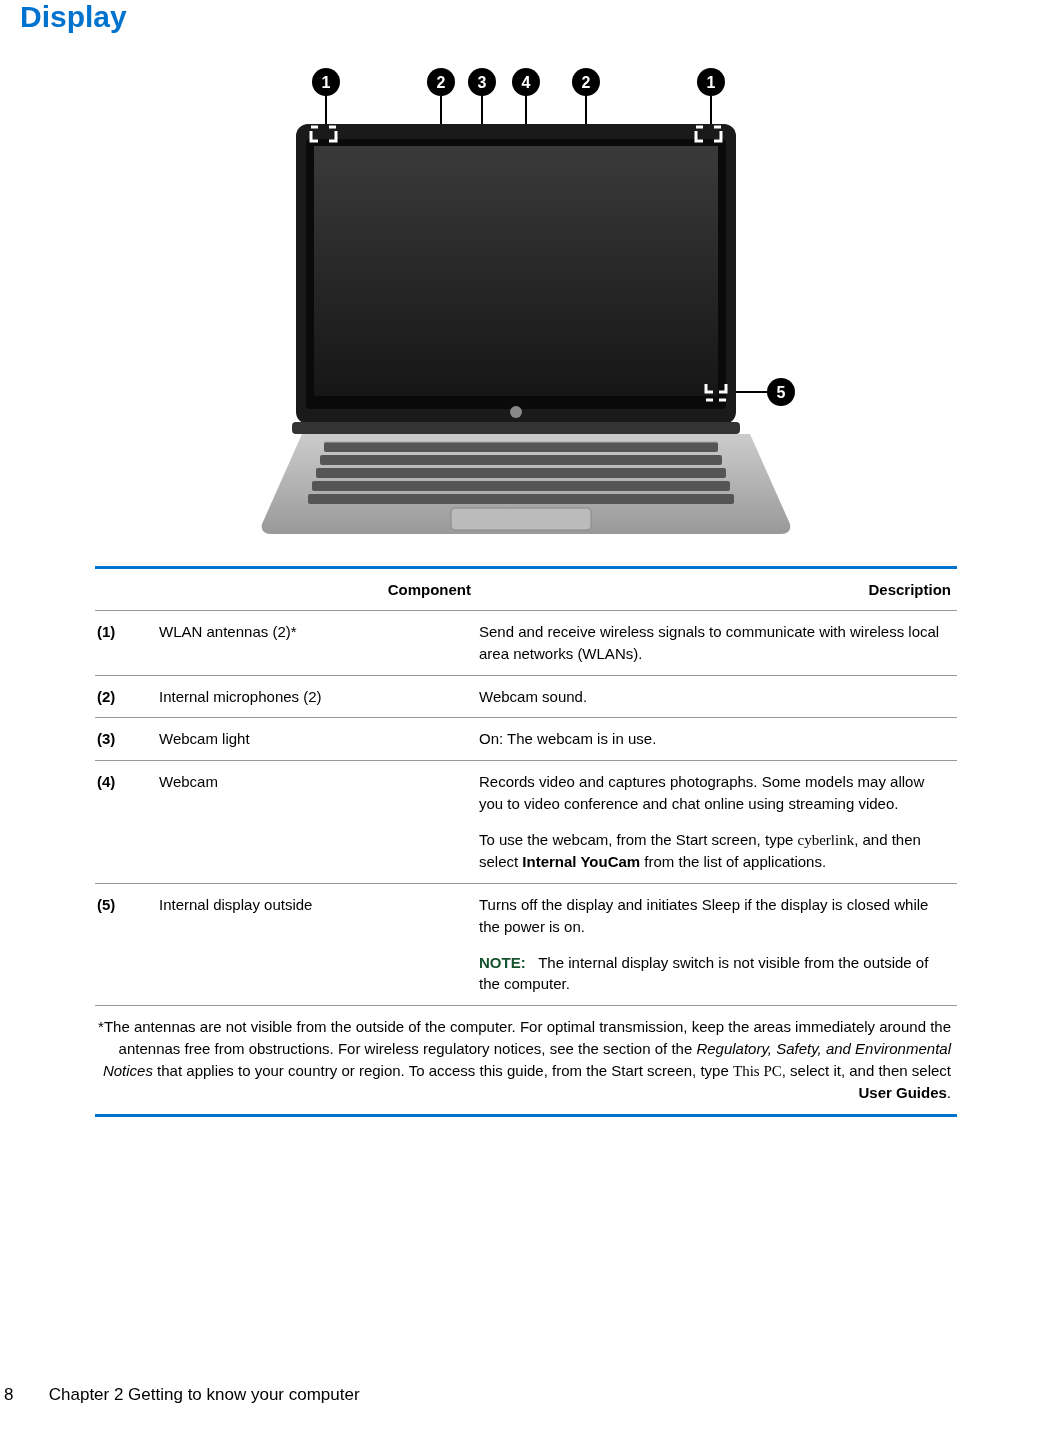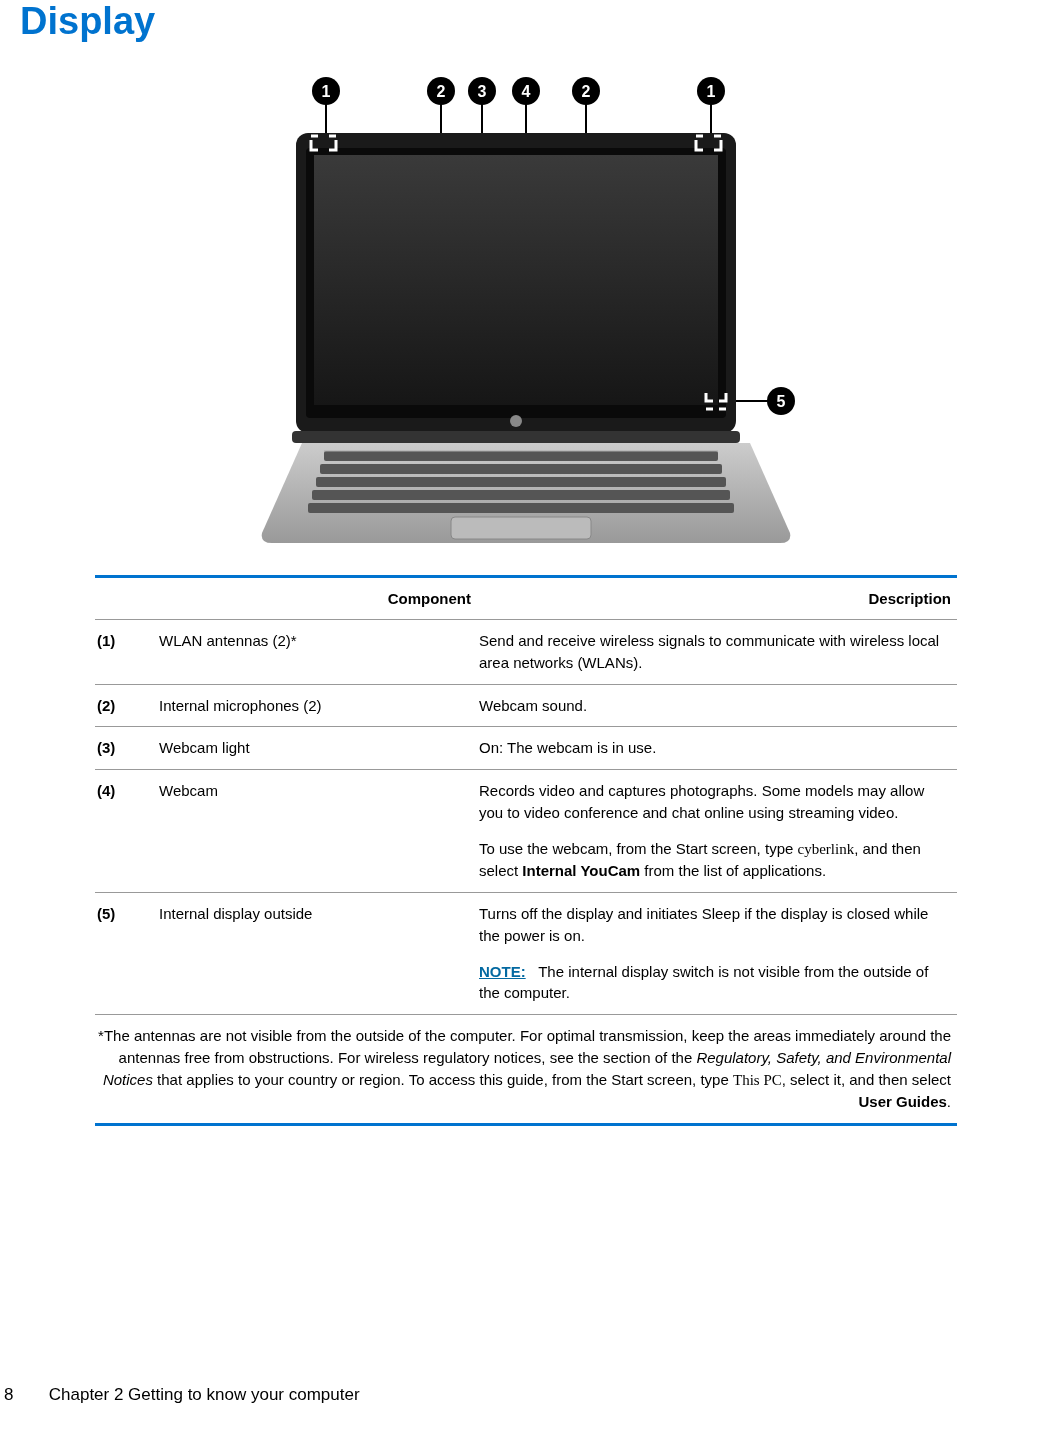--- a/index.html
+++ b/index.html
@@ -13,21 +13,21 @@
       height: 1445px;
       background: #fff;
       position: relative;
       padding: 0;
     }
     .page-container {
       padding: 0 95px 0 95px;
     }
     .section-heading {
       color: #0073cf;
-      font-size: 38px;
+      font-size: 30px;
       font-weight: bold;
       margin-top: 0;
       margin-bottom: 8px;
       padding-left: 0;
       margin-left: -75px;
     }
     .diagram-area {
       text-align: center;
       margin: 10px 0 22px 0;
     }
@@ -64,23 +64,22 @@
     .desc-block p {
       margin-bottom: 14px;
     }
     .desc-block p:last-child {
       margin-bottom: 0;
     }
     .mono {
       font-family: Liberation Serif, serif;
     }
     .note-label {
-      color: #0369a1;
-      font-weight: bold;
-      text-decoration: underline;
+      color: #14532d;
+      font-weight: bold;
     }
     .footnote-row td {
       border-bottom: 3px solid #0073cf;
       text-align: right;
     }
     .italic {
       font-style: italic;
     }
     .bold {
       font-weight: bold;

